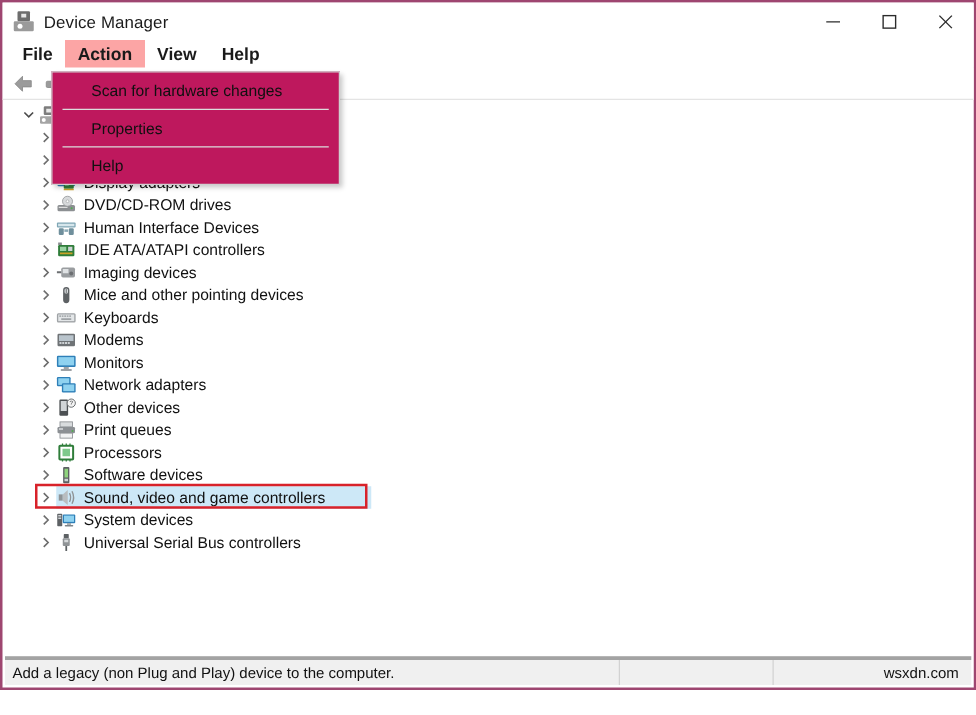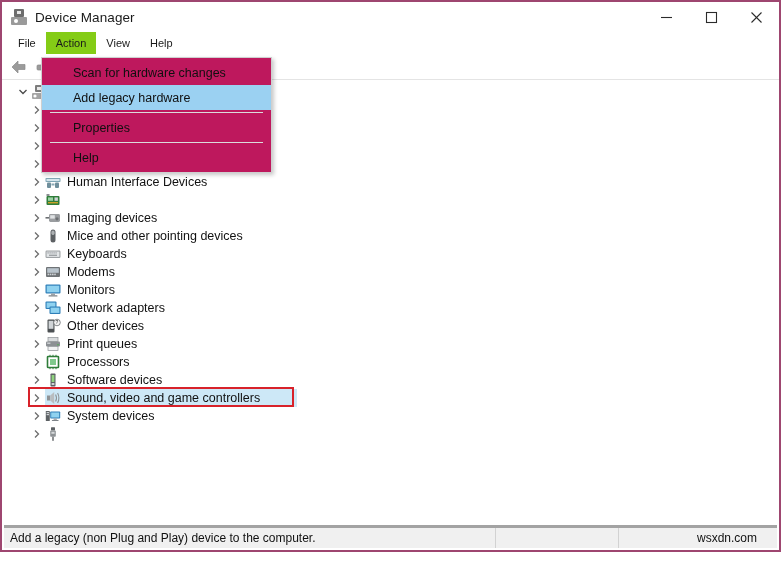--- a/index.html
+++ b/index.html
@@ -69,23 +69,23 @@
   
   .menubar {
     height: 22px;
     display: flex; align-items: stretch;
     padding-left: 6px;
     background: #ffffff;
   }
   .menubar-item {
     padding: 0 10px;
     display: flex; align-items: center;
-    font-size: 11px; color: #1a1a1a;
-  }
-  .menubar-item.open { background: #84cc16; }
+    font-size: 14px; color: #1a1a1a; font-weight: bold;
+  }
+  .menubar-item.open { background: #fca5a5; }
 
   
   .toolbar {
     height: 26px;
     display: flex; align-items: center;
     padding-left: 5px;
     background: #ffffff;
     border-bottom: 1px solid #e4e4e4;
   }
   .tb-btn {
@@ -186,21 +186,21 @@
     display: flex; align-items: center;
     padding: 0 6px;
     border-right: 1px solid #d2d2d2;
   }
   .sb-main { flex: 1 1 auto; }
   .sb-mid { width: 123px; }
   .sb-right {
     width: 158px;
     justify-content: flex-end;
     border-right: none;
-    padding-right: 20px;
+    padding-right: 10px;
   }
 </style>
 </head>
 <body>
 
 <div class="window">
 
   <div class="titlebar">
     <div class="title-icon">
       <div class="mon"></div>
@@ -346,20 +346,21 @@
                 <path d="M3 1.5 L6.5 5 L3 8.5" fill="none" stroke="#6d6d6d" stroke-width="1.3"></path>
               </svg>
             </div>
             <div class="row-icon"><svg width="16" height="16" viewBox="0 0 16 16">
                 <rect x="1.5" y="4" width="13" height="9" rx="1" fill="#2f7d3a"></rect>
                 <rect x="3" y="5.4" width="5" height="3.4" fill="#9ad3a3"></rect>
                 <rect x="9.5" y="5.4" width="3.4" height="3.4" fill="#cfd3d6"></rect>
                 <rect x="3" y="10" width="10" height="1.4" fill="#c9a227"></rect>
                 <rect x="1.5" y="2" width="3" height="2" fill="#8b8e91"></rect>
               </svg></div>
+            <div class="row-label">IDE ATA/ATAPI controllers</div>
           </div>
           <div class="tree-row">
             <div class="chev">
               <svg width="10" height="10" viewBox="0 0 10 10">
                 <path d="M3 1.5 L6.5 5 L3 8.5" fill="none" stroke="#6d6d6d" stroke-width="1.3"></path>
               </svg>
             </div>
             <div class="row-icon"><svg width="16" height="16" viewBox="0 0 16 16">
                 <rect x="4" y="4" width="11" height="8" rx="1.4" fill="#9a9da0"></rect>
                 <rect x="5.2" y="5.2" width="4.6" height="3.4" fill="#dfe2e4"></rect>
@@ -540,28 +541,28 @@
               <svg width="10" height="10" viewBox="0 0 10 10">
                 <path d="M3 1.5 L6.5 5 L3 8.5" fill="none" stroke="#6d6d6d" stroke-width="1.3"></path>
               </svg>
             </div>
             <div class="row-icon"><svg width="16" height="16" viewBox="0 0 16 16">
                 <rect x="6" y="1.2" width="4" height="3.4" rx="0.5" fill="#5d6164"></rect>
                 <rect x="5.2" y="4.6" width="5.6" height="6.2" rx="0.8" fill="#8f9396"></rect>
                 <rect x="6.4" y="5.8" width="3.2" height="2" fill="#d6d9db"></rect>
                 <rect x="7.3" y="10.8" width="1.4" height="4" fill="#5d6164"></rect>
               </svg></div>
+            <div class="row-label">Universal Serial Bus controllers</div>
           </div>
         </div>
     </div>
   </div>
 
   <div class="dropdown">
     <div class="menu-item">Scan for hardware changes</div>
-    <div class="menu-item highlight">Add legacy hardware</div>
     <div class="menu-sep"></div>
     <div class="menu-item">Properties</div>
     <div class="menu-sep"></div>
     <div class="menu-item">Help</div>
   </div>
 
   <div class="red-outline" style="left:40px; top:80px; width:215px; height:22px;"></div>
 
   <div class="statusbar">
     <div class="sb-panel sb-main">Add a legacy (non Plug and Play) device to the computer.</div>

